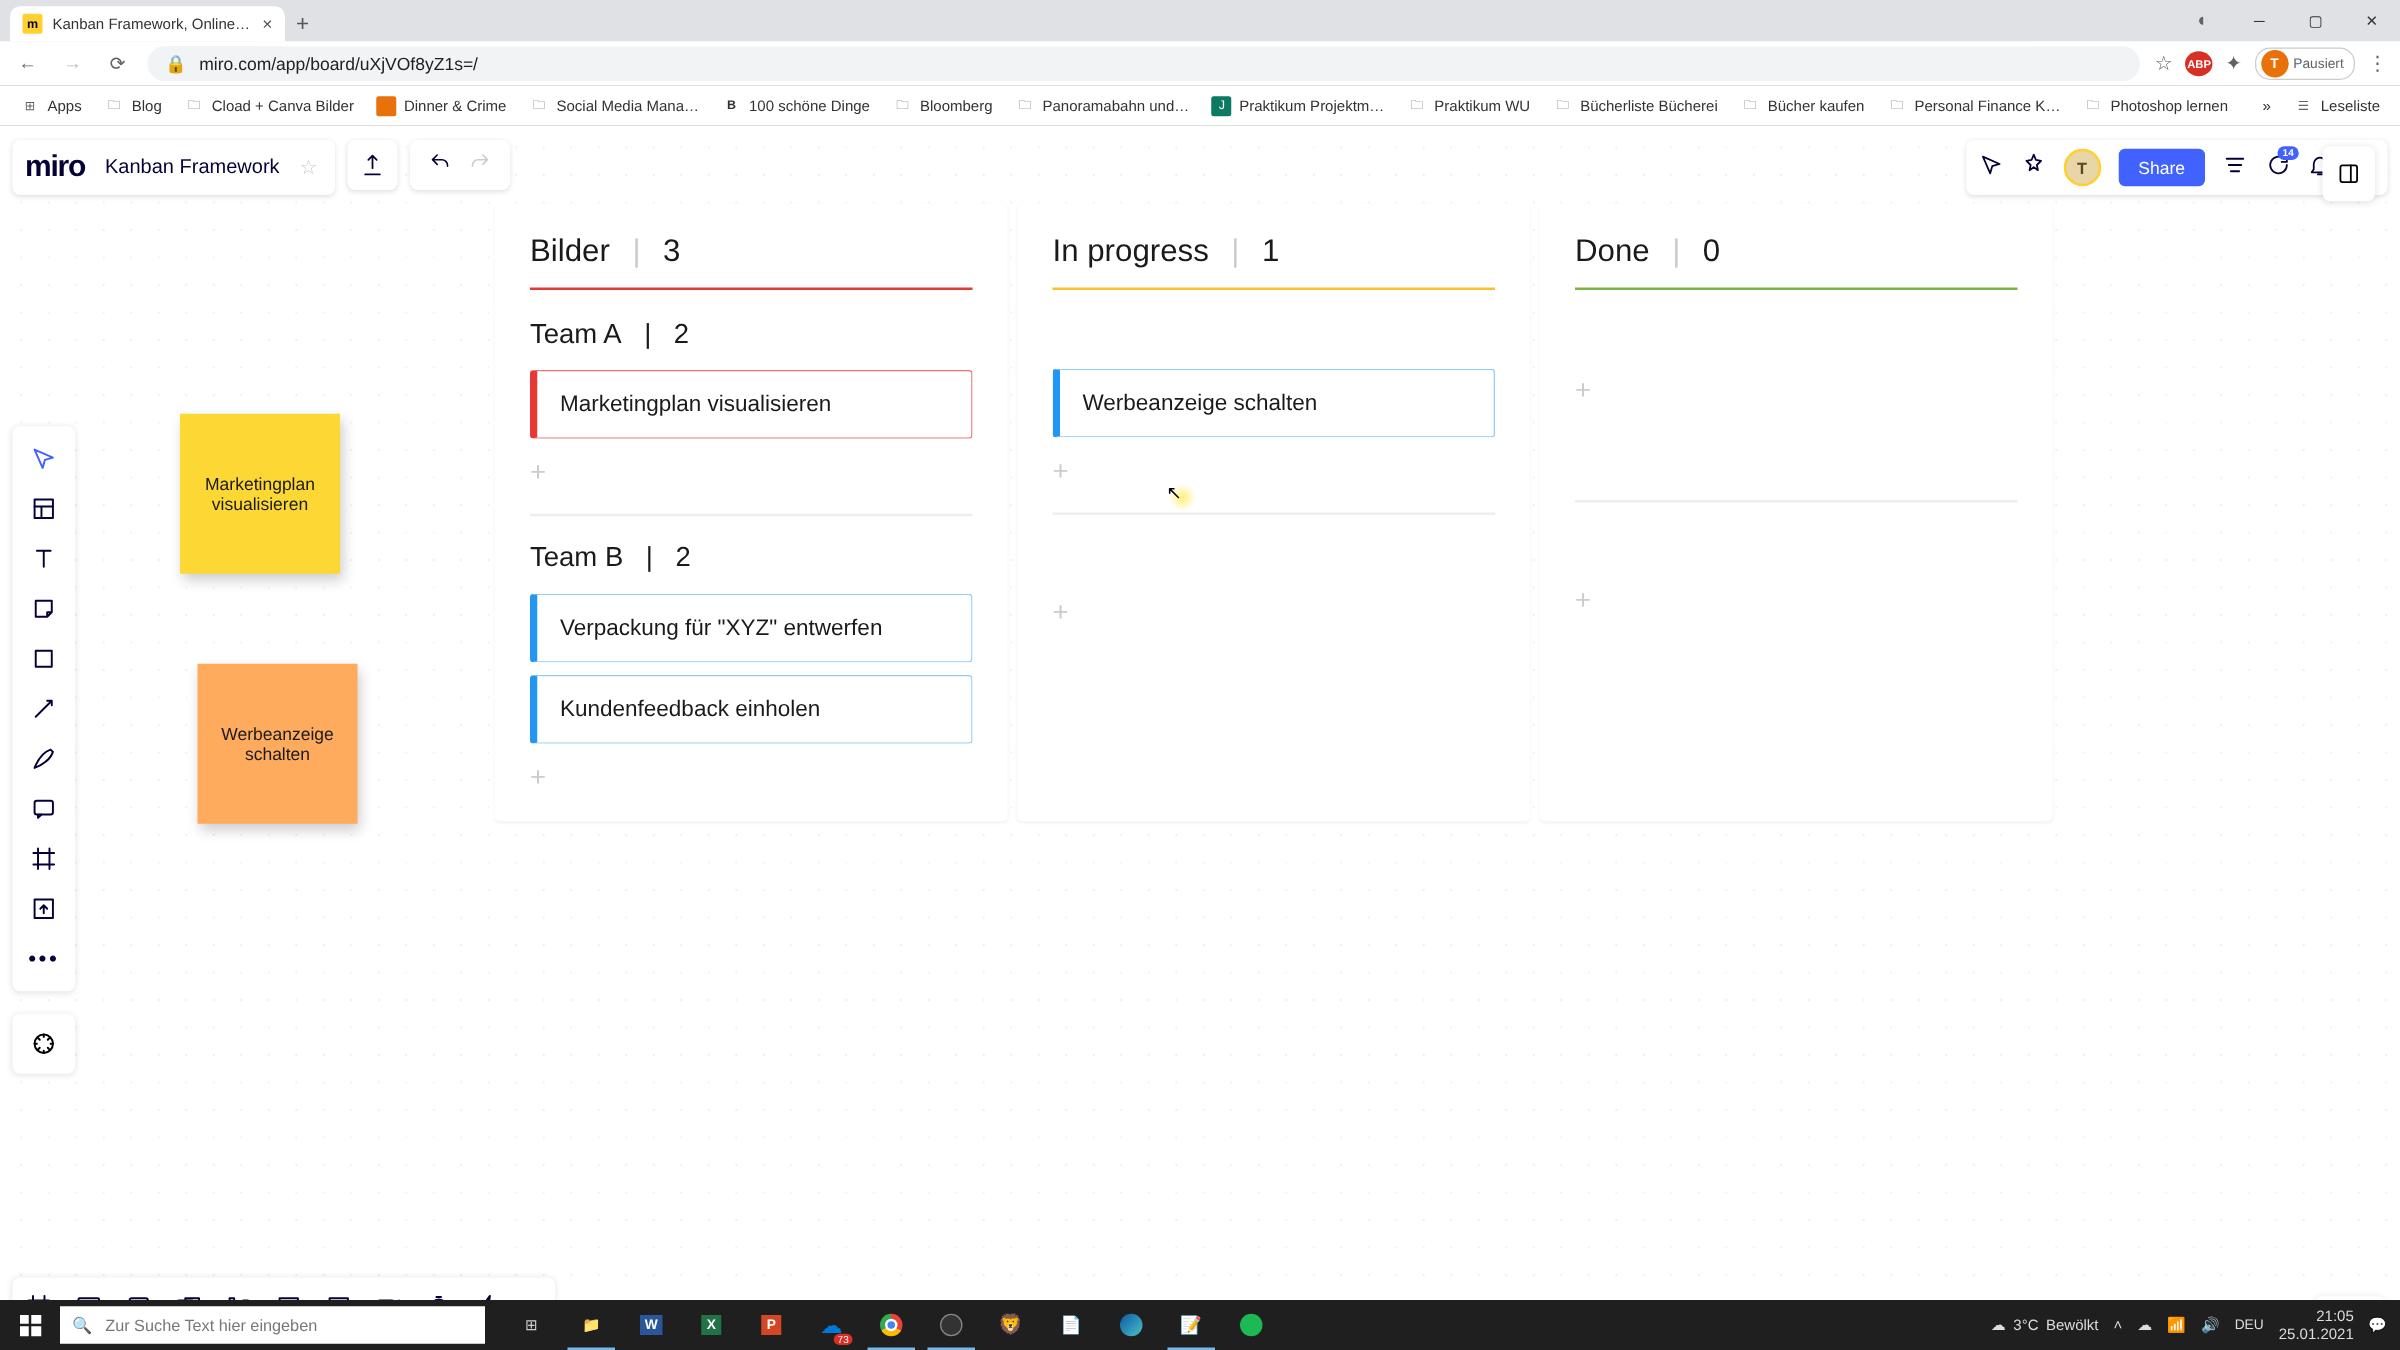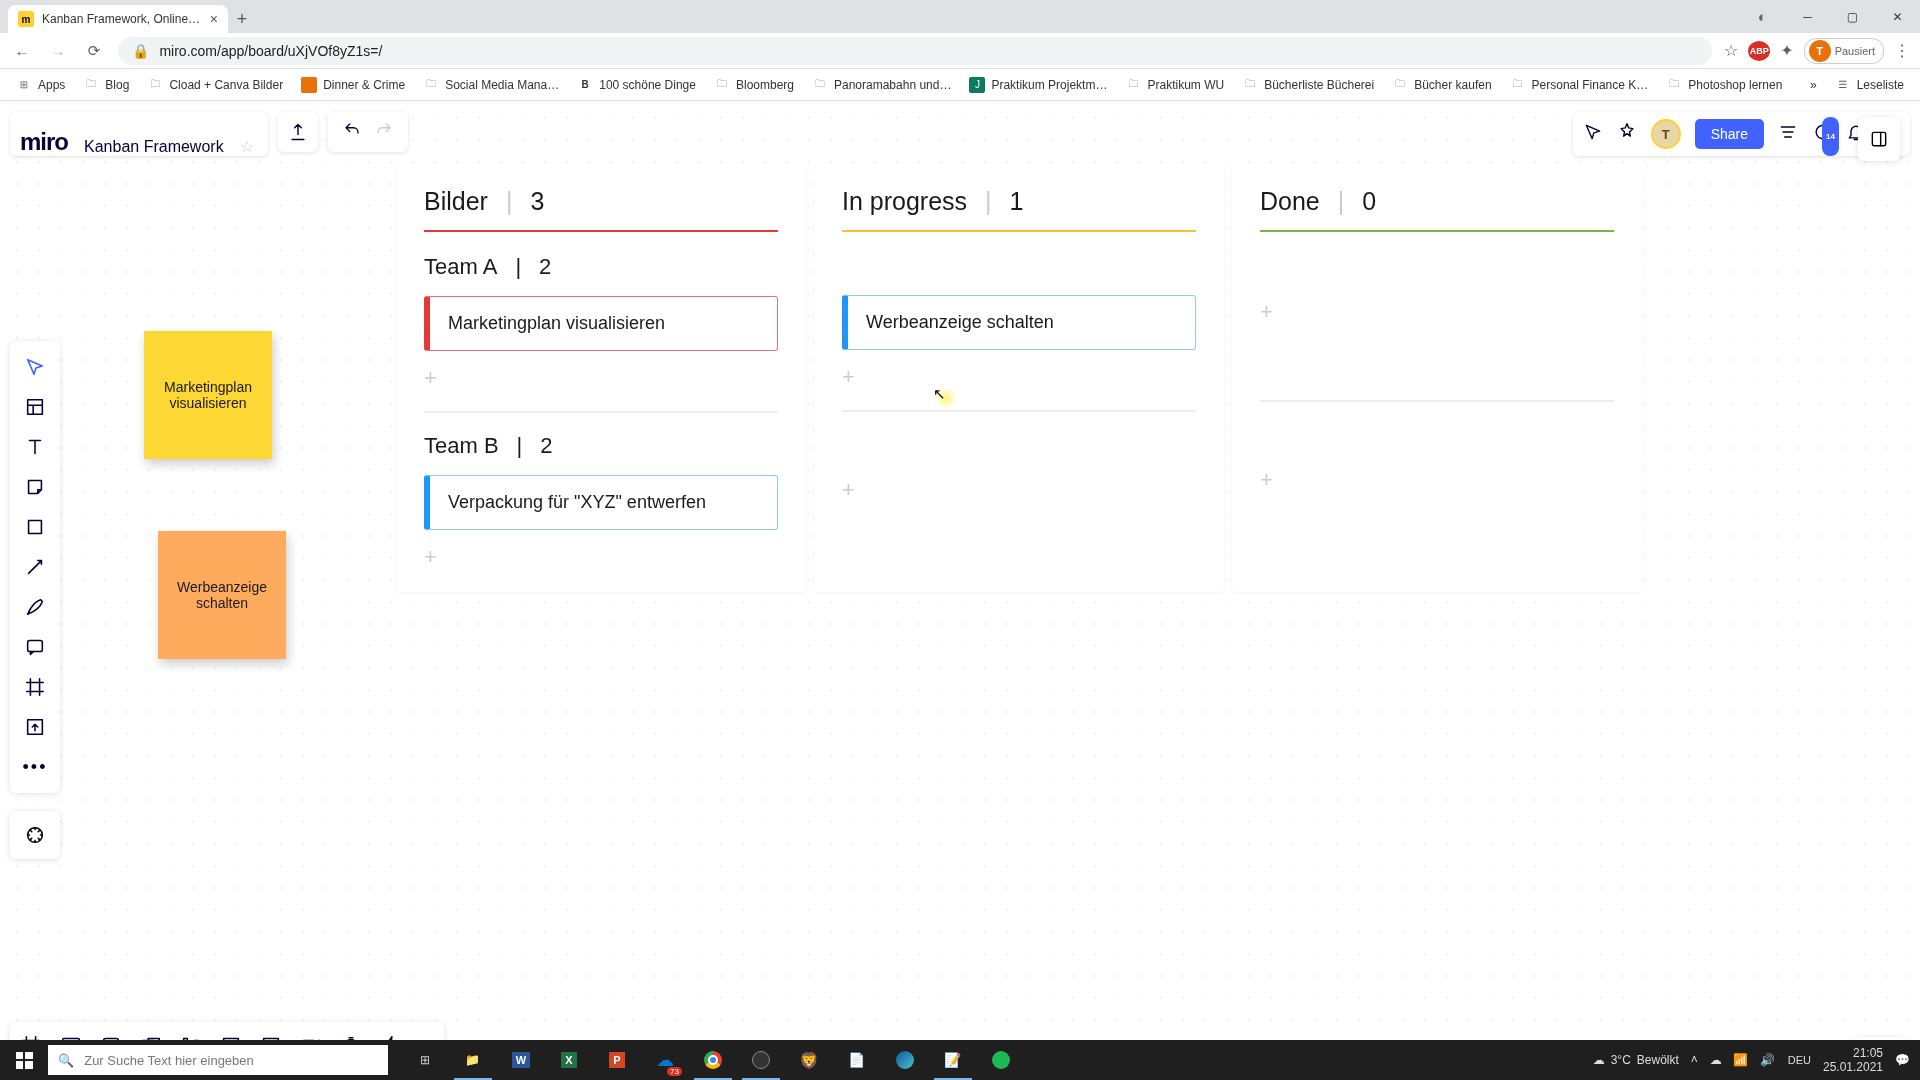--- a/index.html
+++ b/index.html
@@ -36,30 +36,30 @@
     .bm-sep { flex:1; }
     .bm-overflow { color:#333; padding:0 6px; }
 
     
     .app { flex:1; position:relative; background:#fff; }
     .dot-grid { position:absolute; inset:0; background-image: radial-gradient(circle, #eef0f2 1px, transparent 1px); background-size: 22px 22px; background-position: 6px 6px; }
 
     
     .miro-top { position:absolute; top:8px; left:10px; right:10px; height:50px; display:flex; align-items:center; justify-content:space-between; pointer-events:none; }
     .miro-top > * { pointer-events:auto; }
-    .top-left { background:#fff; border-radius:6px; box-shadow:0 1px 4px rgba(0,0,0,0.12); height:44px; display:flex; align-items:flex-end; padding:0 14px 0 10px; gap:16px;}
+    .top-left { background:#fff; border-radius:6px; box-shadow:0 1px 4px rgba(0,0,0,0.12); height:44px; display:flex; align-items:center; padding:0 14px 0 10px; gap:16px;}
     .miro-logo { font-weight:800; font-size:24px; color:#050038; letter-spacing:-1px;}
     .board-name { font-size:16px; color:#050038;}
     .star { color:#ccc; font-size:16px;}
     .top-pill { width:40px; height:40px; background:#fff; border-radius:6px; box-shadow:0 1px 4px rgba(0,0,0,0.12); display:flex; align-items:center; justify-content:center; color:#050038;}
     .top-right { background:#fff; border-radius:6px; box-shadow:0 1px 4px rgba(0,0,0,0.12); height:44px; display:flex; align-items:center; padding:0 10px; gap:14px;}
     .share-btn { background:#4262ff; color:#fff; border:none; border-radius:5px; padding:7px 16px; font-size:14px; font-weight:500;}
     .top-ico { color:#050038; position:relative;}
     .user-circ { width:30px; height:30px; border-radius:50%; background:#e8d5a8; border:2px solid #ffd02f; display:flex; align-items:center; justify-content:center; font-size:13px; font-weight:600; color:#5a4a1a;}
-    .notif-dot { position:absolute; top:-5px; right:-7px; background:#4262ff; color:#fff; font-size:8px; border-radius:8px; padding:15px 4px; font-weight:bold;}
+    .notif-dot { position:absolute; top:-5px; right:-7px; background:#4262ff; color:#fff; font-size:8px; border-radius:8px; padding:1px 4px; font-weight:bold;}
 
     
     .left-tb { position:absolute; left:10px; top:240px; width:50px; background:#fff; border-radius:6px; box-shadow:0 1px 6px rgba(0,0,0,0.12); display:flex; flex-direction:column; padding:6px 0;}
     .left-tb2 { position:absolute; left:10px; top:710px; width:50px; height:48px; background:#fff; border-radius:6px; box-shadow:0 1px 6px rgba(0,0,0,0.12); display:flex; align-items:center; justify-content:center;}
     .tb-btn { height:40px; display:flex; align-items:center; justify-content:center; color:#050038; cursor:pointer;}
     .tb-btn.active { color:#4262ff;}
     .tb-btn svg { width:22px; height:22px; }
     .tb-dots { font-size:18px; letter-spacing:2px; }
 
     
@@ -360,20 +360,21 @@
         </div>
         <div class="card red"><span>Marketingplan visualisieren</span></div>
         <div class="plus">+</div>
         <div class="swim-sep"></div>
         <div class="swim-head">
           <span>Team B</span>
           <span class="sep">|</span>
           <span>2</span>
         </div>
         <div class="card blue"><span>Verpackung für "XYZ" entwerfen</span></div>
+        <div class="card blue"><span>Kundenfeedback einholen</span></div>
         <div class="plus">+</div>
       </div>
 
       <div class="col">
         <div class="col-head">
           <span>In progress</span>
           <span class="sep">|</span>
           <span>1</span>
         </div>
         <div class="col-underline yellow"></div>

